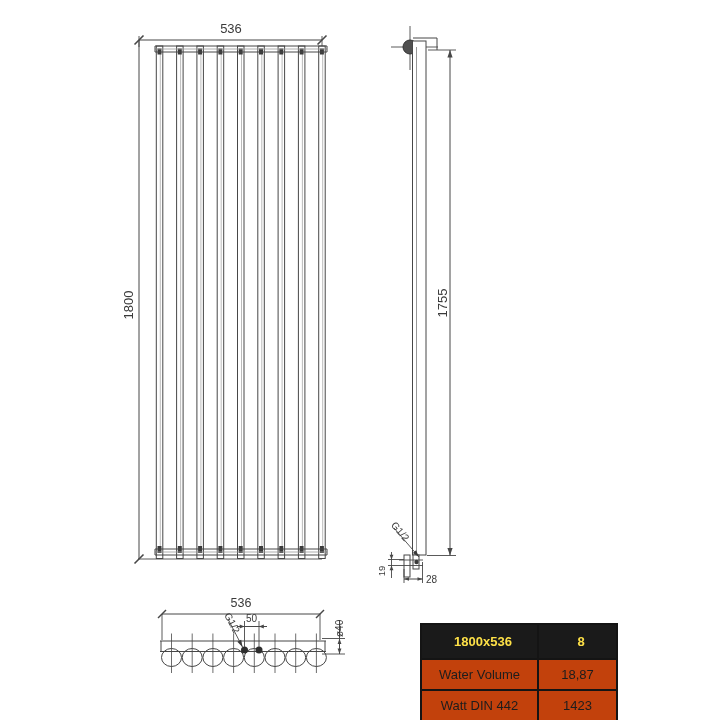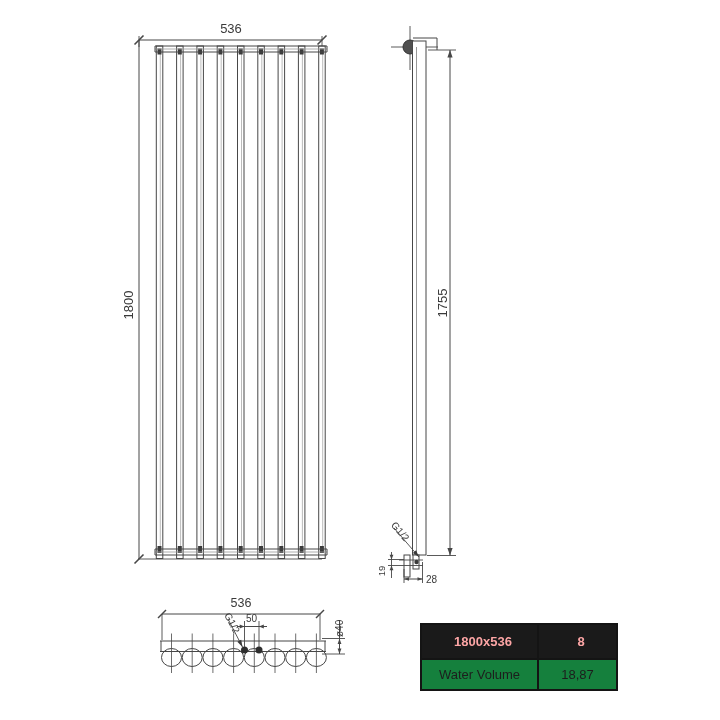--- a/index.html
+++ b/index.html
@@ -5,22 +5,22 @@
   html,body{margin:0;padding:0;background:#ffffff;}
   #canvas{position:relative;width:640px;height:720px;background:#ffffff;overflow:hidden;
           font-family:"Liberation Sans", sans-serif;}
   svg text{fill:#3a3a3a;}
   .dim-label{font-size:13px;}
   .dim-label-sm{font-size:10px;}
   .spec-table{position:absolute;left:420px;top:623px;width:198px;}
   .spec-table table{border-collapse:collapse;width:100%;table-layout:fixed;
                     font-family:"Liberation Sans", sans-serif;}
   .spec-table th,.spec-table td{border:2px solid #141414;text-align:center;
-                    font-size:13px;color:#1d1d1d;background:#15803d;}
-  .spec-table th{background:#1a1a1a;color:#fca5a5;font-weight:bold;height:31px;padding-left:8px;}
+                    font-size:13px;color:#1d1d1d;background:#c2410c;}
+  .spec-table th{background:#1a1a1a;color:#fde047;font-weight:bold;height:31px;padding-left:8px;}
   .spec-table td{height:27px;}
 </style>
 </head>
 <body>
 
 <div id="canvas">
 
 <svg width="720" height="720" viewBox="0 0 720 720">
 
   <g stroke="#474747" stroke-width="1" fill="none">
@@ -251,17 +251,21 @@
         </colgroup>
       <tbody>
           <tr>
         <th>1800x536</th>
         <th>8</th>
       </tr>
       <tr>
         <td>Water Volume</td>
         <td>18,87</td>
       </tr>
+      <tr>
+        <td>Watt DIN 442</td>
+        <td>1423</td>
+      </tr>
     </tbody>
       </table>
   </div>
 
 </div>
 
 </body></html>

